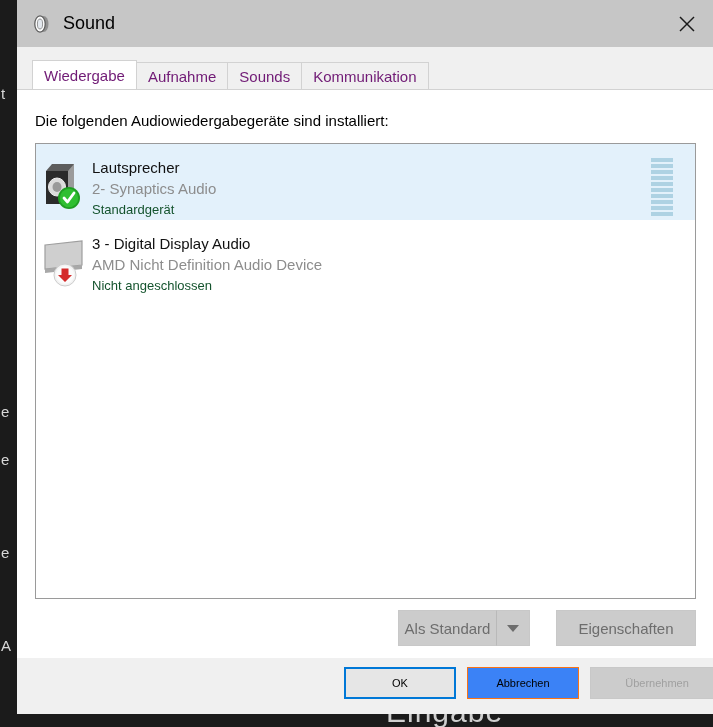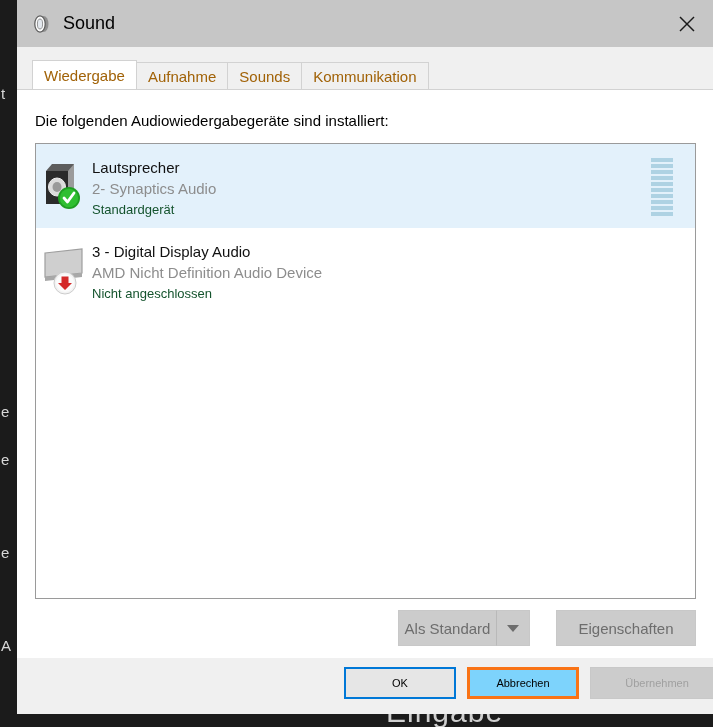--- a/index.html
+++ b/index.html
@@ -62,21 +62,21 @@
     flex: none; height: 29px; margin-top: 13px;
     padding-left: 15px; display: flex; align-items: flex-end;
     position: relative;
   }
   #tabstrip::after {
     content: ""; position: absolute; left: 0; right: 0; bottom: 0;
     height: 0;
   }
   .tab {
     height: 27px; line-height: 27px;
-    padding: 0 11px; font-size: 15px; color: #a16207;
+    padding: 0 11px; font-size: 15px; color: #701a75;
     background: #f0f0f0; border: 1px solid #d2d2d2;
     border-bottom: none; margin-right: -1px;
     cursor: default; box-sizing: border-box;
     white-space: nowrap;
   }
   .tab.active {
     background: #ffffff; height: 29px; line-height: 29px;
     border-color: #d2d2d2; position: relative; z-index: 2;
   }
 
@@ -94,21 +94,21 @@
   
   #device-list {
     margin: 14px 17px 0 18px;
     border: 1px solid #9a9a9a;
     background: #ffffff;
     height: 456px; box-sizing: border-box;
     overflow: hidden; position: relative;
   }
   .device-row {
     display: flex; align-items: flex-start;
-    padding: 10px 0 10px 0;
+    padding: 10px 0 2px 0;
     position: relative; cursor: default;
     height: 64px; box-sizing: content-box;
   }
   .device-row.selected { background: #e3f1fb; }
   .device-icon {
     width: 56px; min-width: 56px; height: 62px;
     display: flex; align-items: center; justify-content: center;
     position: relative;
   }
   .device-text { padding-top: 3px; }
@@ -168,21 +168,21 @@
     font-size: 11px; box-sizing: border-box;
     display: inline-flex; align-items: center; justify-content: center;
     cursor: default; font-family: "Liberation Sans", sans-serif;
   }
   #btn-ok {
     left: 327px; width: 112px;
     background: #e6e6e6; border: 2px solid #0078d7; color: #000;
   }
   #btn-abbrechen {
     left: 450px; width: 112px;
-    background: #7dd3fc; border: 3px solid #f97316; color: #000;
+    background: #3b82f6; border: 1px solid #f97316; color: #000;
   }
   #btn-uebernehmen {
     left: 573px; width: 134px;
     background: #cccccc; border: 1px solid #c8c8c8; color: #a0a0a0;
   }
 </style>
 </head>
 <body>
 
 <div id="bg-strip-left">

